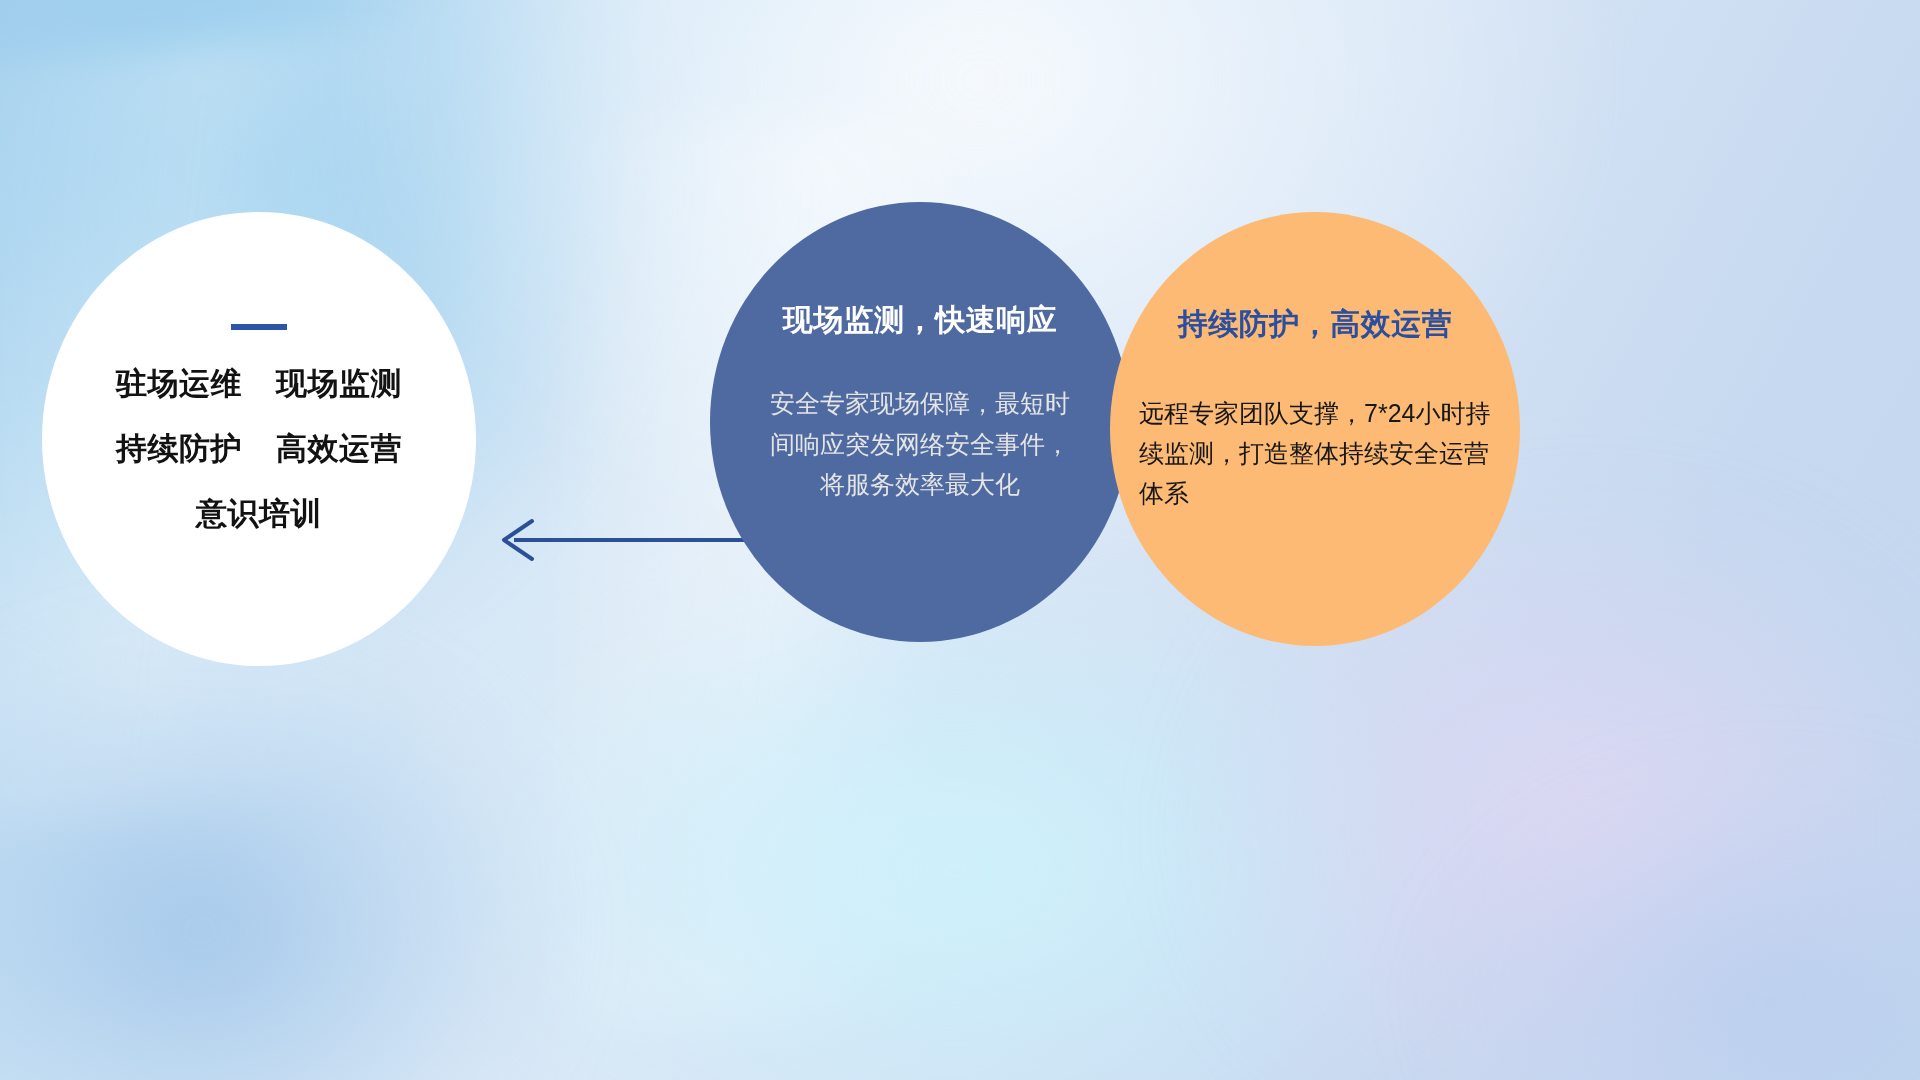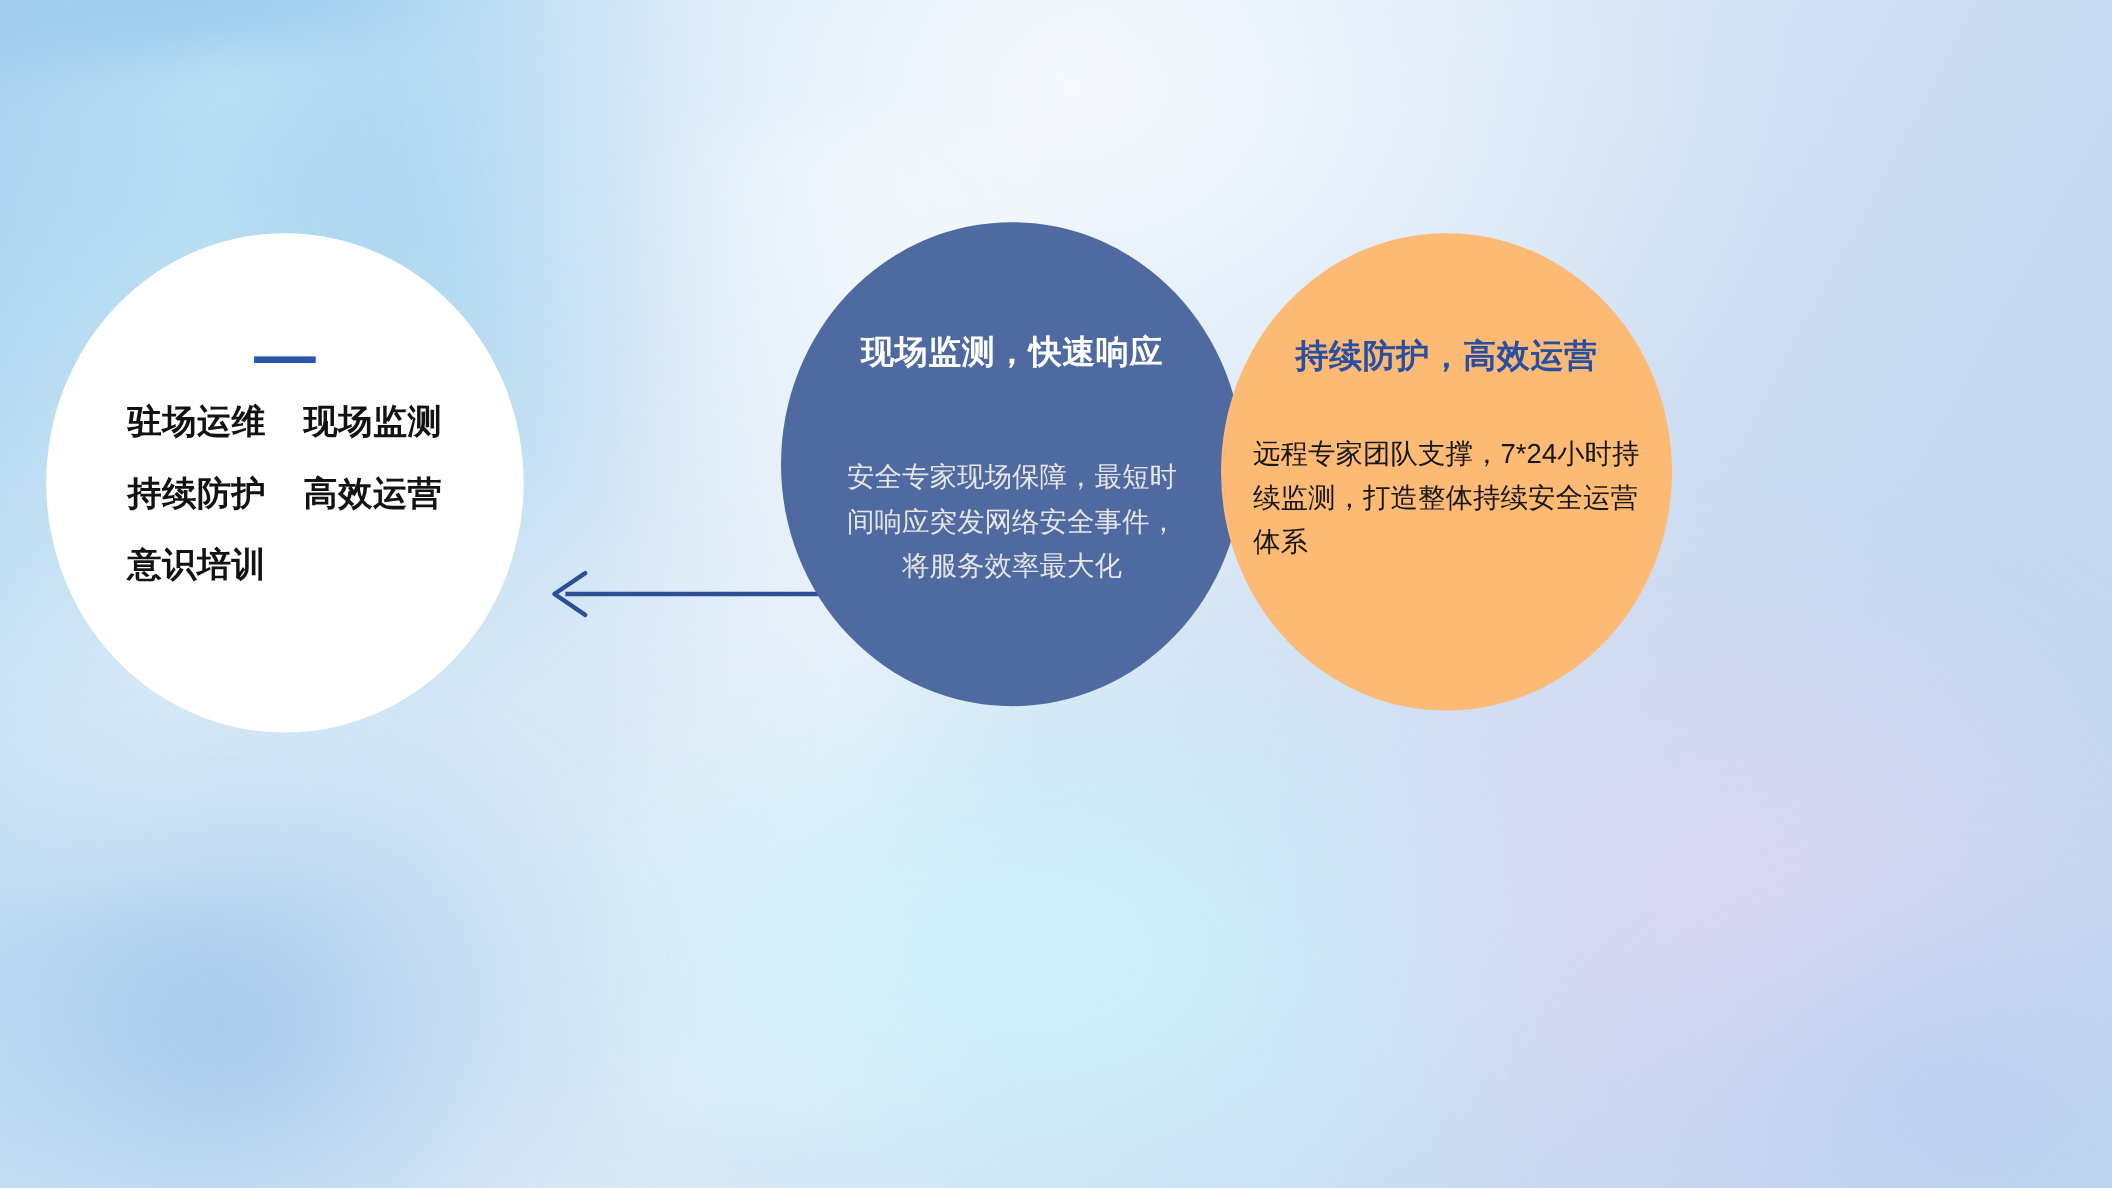--- a/index.html
+++ b/index.html
@@ -130,38 +130,38 @@
   .kw-block {
     margin-top: 38px;
     text-align: center;
     color: #121212;
     font-weight: bold;
     font-size: 31px;
     line-height: 1.0;
   }
   .kw-row {
     display: flex;
+    justify-content: center;
     gap: 34px;
     margin-bottom: 34px;
     letter-spacing: 0.5px;
     font-family: Liberation Serif, serif;
   }
   .kw-row.single {
     margin-bottom: 10px;
     margin-top: 10px;
   }
 
   #circle-onsite-response {
     left: 710px;
     top: 202px;
     width: 420px;
     height: 440px;
     background: #4f6aa1;
     z-index: 4;
-    gap: 31px;
   }
   #circle-onsite-response .card-title {
     color: #ffffff;
     font-weight: bold;
     font-size: 30px;
     letter-spacing: 0.5px;
     margin-top: 98px;
     white-space: nowrap;
   }
   #circle-onsite-response .card-body {

